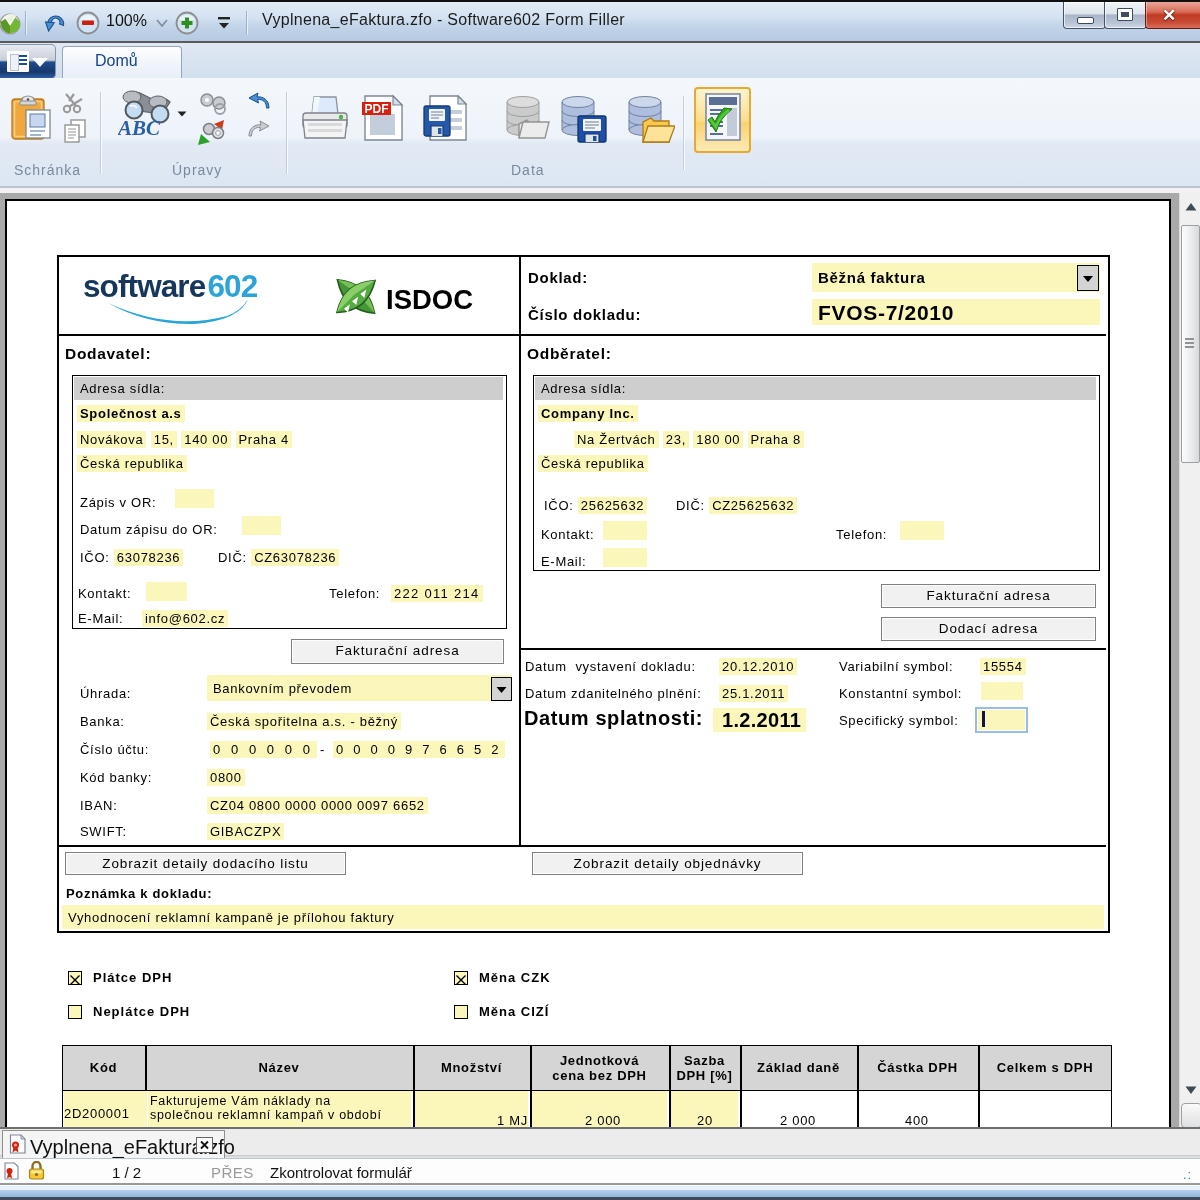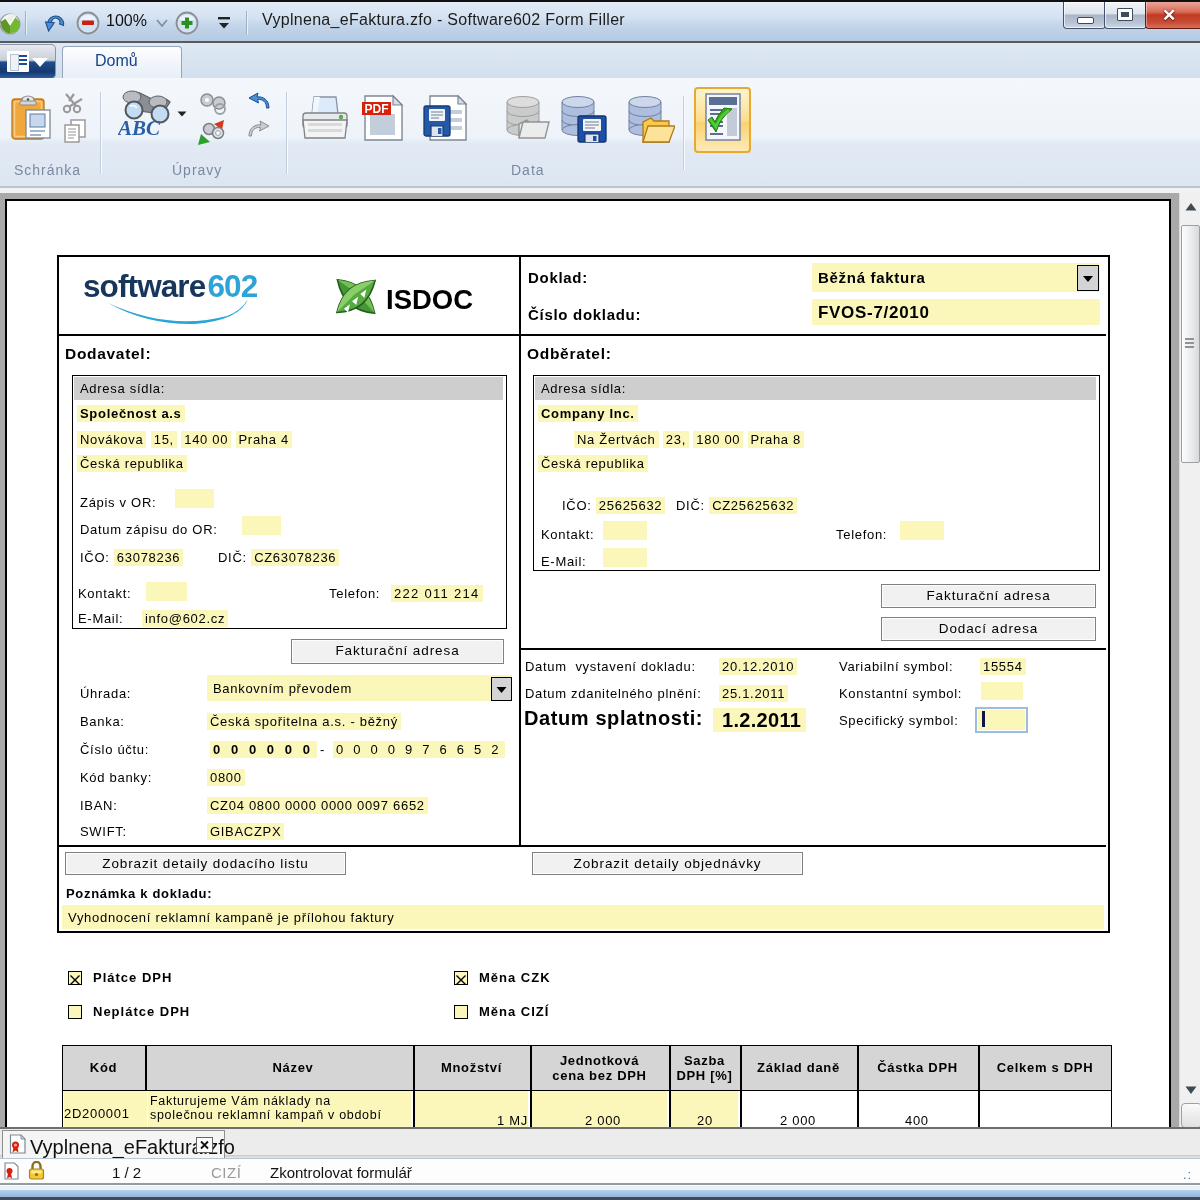--- a/index.html
+++ b/index.html
@@ -293,21 +293,21 @@
 <div class="lbl b" style="left:528px;top:270px;font-size:15px;">Doklad:</div>
 <div class="ybx" style="left:812px;top:263px;width:288px;height:29px;"></div>
 <div class="lbl b" style="left:818px;top:270px;font-size:15px;">Běžná faktura</div>
 <div class="abs" style="left:1077px;top:265px;width:20px;height:24px;background:#d4d4d4;border:1px solid #000;">
  <svg width="20" height="24" viewBox="0 0 20 24">
       <path d="M5 10 L15 10 L10 16 Z" fill="#000"></path>
     </svg>
 </div>
 <div class="lbl b" style="left:528px;top:307px;font-size:15px;">Číslo dokladu:</div>
 <div class="ybx" style="left:812px;top:299px;width:288px;height:26px;"></div>
-<div class="lbl b" style="left:818px;top:305px;font-size:17px;">FVOS-7/2010</div>
+<div class="lbl b" style="left:818px;top:305px;font-size:21px;">FVOS-7/2010</div>
 
 <div class="lbl b" style="left:65px;top:346px;font-size:15.5px;">Dodavatel:</div>
 <div class="abs" style="left:72px;top:375px;width:433px;height:252px;border:1.5px solid #000;"></div>
 <div class="abs" style="left:74px;top:377px;width:429px;height:23px;background:#cecece;"></div>
 <div class="lbl" style="left:80px;top:381px;">Adresa sídla:</div>
 <div class="lbl b" style="left:77px;top:406px;"><span class="hl">Společnost a.s</span></div>
 <div class="lbl" style="left:77px;top:432px;border-radius:6px;"><span class="hl">Novákova</span> <span class="hl">15,</span> <span class="hl">140 00</span> <span class="hl">Praha 4</span></div>
 <div class="lbl" style="left:77px;top:456px;"><span class="hl">Česká republika</span></div>
 <div class="lbl" style="left:80px;top:495px;">Zápis v OR:</div>
 <div class="ybx" style="left:175px;top:489px;width:39px;height:19px;"></div>
@@ -326,38 +326,38 @@
 <div class="ybx" style="left:207px;top:675px;width:305px;height:26px;"></div>
 <div class="lbl" style="left:213px;top:681px;">Bankovním převodem</div>
 <div class="abs" style="left:491px;top:677px;width:19px;height:22px;background:#d4d4d4;border:1px solid #000;">
  <svg width="19" height="22" viewBox="0 0 19 22">
       <path d="M4.5 9 L14.5 9 L9.5 15 Z" fill="#000"></path>
     </svg>
 </div>
 <div class="lbl" style="left:80px;top:714px;">Banka:</div>
 <div class="lbl" style="left:207px;top:714px;"><span class="hl">Česká spořitelna a.s. - běžný</span></div>
 <div class="lbl" style="left:80px;top:742px;">Číslo účtu:</div>
-<div class="lbl" style="left:210px;top:742px;letter-spacing:3.55px;font-weight:bold;"><span class="hl">0 0 0 0 0 0</span></div>
+<div class="lbl" style="left:210px;top:742px;letter-spacing:3.55px;"><span class="hl">0 0 0 0 0 0</span></div>
 <div class="lbl" style="left:320px;top:742px;">-</div>
 <div class="lbl" style="left:333px;top:742px;letter-spacing:3.2px;"><span class="hl">0 0 0 0 9 7 6 6 5 2</span></div>
 <div class="lbl" style="left:80px;top:770px;">Kód banky:</div>
 <div class="lbl" style="left:207px;top:770px;"><span class="hl">0800</span></div>
 <div class="lbl" style="left:80px;top:798px;">IBAN:</div>
 <div class="lbl" style="left:207px;top:798px;"><span class="hl">CZ04 0800 0000 0000 0097 6652</span></div>
 <div class="lbl" style="left:80px;top:824px;">SWIFT:</div>
 <div class="lbl" style="left:207px;top:824px;"><span class="hl">GIBACZPX</span></div>
 
 <div class="lbl b" style="left:527px;top:346px;font-size:15.5px;">Odběratel:</div>
 <div class="abs" style="left:533px;top:375px;width:565px;height:194px;border:1.5px solid #000;"></div>
 <div class="abs" style="left:535px;top:377px;width:561px;height:23px;background:#cecece;"></div>
 <div class="lbl" style="left:541px;top:381px;">Adresa sídla:</div>
 <div class="lbl b" style="left:538px;top:406px;"><span class="hl">Company Inc.</span></div>
 <div class="lbl" style="left:538px;top:432px;margin-left:36px;"><span class="hl">Na Žertvách</span> <span class="hl">23,</span> <span class="hl">180 00</span> <span class="hl">Praha 8</span></div>
 <div class="lbl" style="left:538px;top:456px;"><span class="hl">Česká republika</span></div>
-<div class="lbl" style="left:562px;top:498px;text-align:right;">IČO: <span class="hl">25625632</span></div>
+<div class="lbl" style="left:544px;top:498px;text-align:right;">IČO: <span class="hl">25625632</span></div>
 <div class="lbl" style="left:676px;top:498px;">DIČ: <span class="hl">CZ25625632</span></div>
 <div class="lbl" style="left:541px;top:527px;">Kontakt:</div>
 <div class="ybx" style="left:603px;top:521px;width:44px;height:19px;"></div>
 <div class="lbl" style="left:836px;top:527px;">Telefon:</div>
 <div class="ybx" style="left:900px;top:521px;width:44px;height:19px;"></div>
 <div class="lbl" style="left:541px;top:554px;">E-Mail:</div>
 <div class="ybx" style="left:603px;top:548px;width:44px;height:19px;"></div>
 <div class="btn" style="left:881px;top:584px;width:213px;height:22px;">Fakturační adresa</div>
 <div class="btn" style="left:881px;top:617px;width:213px;height:22px;">Dodací adresa</div>
 <div class="abs" style="left:521px;top:648px;width:585px;height:2px;background:#000;"></div>
@@ -402,21 +402,21 @@
 <div class="abs" style="left:62px;top:1045px;width:1050px;height:82px;border:1.5px solid #000;border-bottom:none;box-sizing:border-box;"></div>
 <div class="abs" style="left:62px;top:1045px;width:1050px;height:46px;background:#d5d5d5;border:1.5px solid #000;box-sizing:border-box;"></div>
 <div class="abs" style="left:145px;top:1045px;width:1.5px;height:82px;background:#000;"></div>
 <div class="abs" style="left:413px;top:1045px;width:1.5px;height:82px;background:#000;"></div>
 <div class="abs" style="left:530px;top:1045px;width:1.5px;height:82px;background:#000;"></div>
 <div class="abs" style="left:669px;top:1045px;width:1.5px;height:82px;background:#000;"></div>
 <div class="abs" style="left:740px;top:1045px;width:1.5px;height:82px;background:#000;"></div>
 <div class="abs" style="left:857px;top:1045px;width:1.5px;height:82px;background:#000;"></div>
 <div class="abs" style="left:978px;top:1045px;width:1.5px;height:82px;background:#000;"></div>
 <div class="lbl b" style="left:62px;top:1060px;width:83px;text-align:center;">Kód</div>
-<div class="lbl b" style="left:145px;top:1060px;width:296px;text-align:center;">Název</div>
+<div class="lbl b" style="left:145px;top:1060px;width:268px;text-align:center;">Název</div>
 <div class="lbl b" style="left:413px;top:1060px;width:117px;text-align:center;">Množství</div>
 <div class="lbl b" style="left:530px;top:1053px;width:139px;text-align:center;line-height:15px;">Jednotková<br>cena bez DPH</div>
 <div class="lbl b" style="left:669px;top:1053px;width:71px;text-align:center;line-height:15px;">Sazba<br>DPH [%]</div>
 <div class="lbl b" style="left:740px;top:1060px;width:117px;text-align:center;">Základ daně</div>
 <div class="lbl b" style="left:857px;top:1060px;width:121px;text-align:center;">Částka DPH</div>
 <div class="lbl b" style="left:978px;top:1060px;width:134px;text-align:center;">Celkem s DPH</div>
 
 <div class="ybx" style="left:63.5px;top:1091px;width:83px;height:36px;"></div>
 <div class="ybx" style="left:148px;top:1091px;width:263px;height:36px;"></div>
 <div class="ybx" style="left:415px;top:1091px;width:113px;height:36px;"></div>
@@ -457,20 +457,20 @@
  <circle cx="5.5" cy="9" r="3" fill="#d6220c"></circle>
  <path d="M4 11 L3 16.5 L5.5 15 L8 16.5 L7 11 Z" fill="#d6220c"></path>
 </svg>
 <svg class="abs" style="left:28px;top:1161px;" width="17" height="19" viewBox="0 0 17 19">
  <path d="M4.5 9 L4.5 5.5 a4 4.6 0 0 1 8 0 L12.5 9" fill="none" stroke="#8a6d1c" stroke-width="2.4"></path>
  <rect x="1.5" y="8" width="14" height="10" rx="2" fill="#f7c836" stroke="#a8861e" stroke-width="1.2"></rect>
  <rect x="3" y="9.5" width="11" height="3" rx="1.5" fill="#fde98e"></rect>
  <circle cx="8.5" cy="13.5" r="1.6" fill="#8a6d1c"></circle>
 </svg>
 <div class="abs" style="left:112px;top:1164px;font-size:15px;color:#111;">1 / 2</div>
-<div class="abs" style="left:211px;top:1164px;font-size:15px;color:#9a9a9a;letter-spacing:0.5px;">CIZÍ</div>
+<div class="abs" style="left:211px;top:1164px;font-size:15px;color:#9a9a9a;letter-spacing:0.5px;">PŘES</div>
 <div class="abs" style="left:270px;top:1164px;font-size:15px;color:#111;">Zkontrolovat formulář</div>
 <div class="abs" style="left:1183px;top:1167px;color:#4a7ab5;font-size:13px;letter-spacing:1px;">.:</div>
 
 <div class="abs" style="left:0;top:1183px;width:1200px;height:2px;background:#9a9a9a;"></div>
 <div class="abs" style="left:0;top:1186px;width:1200px;height:4px;background:#e9f1f9;"></div>
 <div class="abs" style="left:0;top:1190px;width:1200px;height:7px;background:linear-gradient(#b6d0ec,#93b6dc);"></div>
 <div class="abs" style="left:0;top:1197px;width:1200px;height:3px;background:#3e4a58;"></div>
 
 </body></html>

